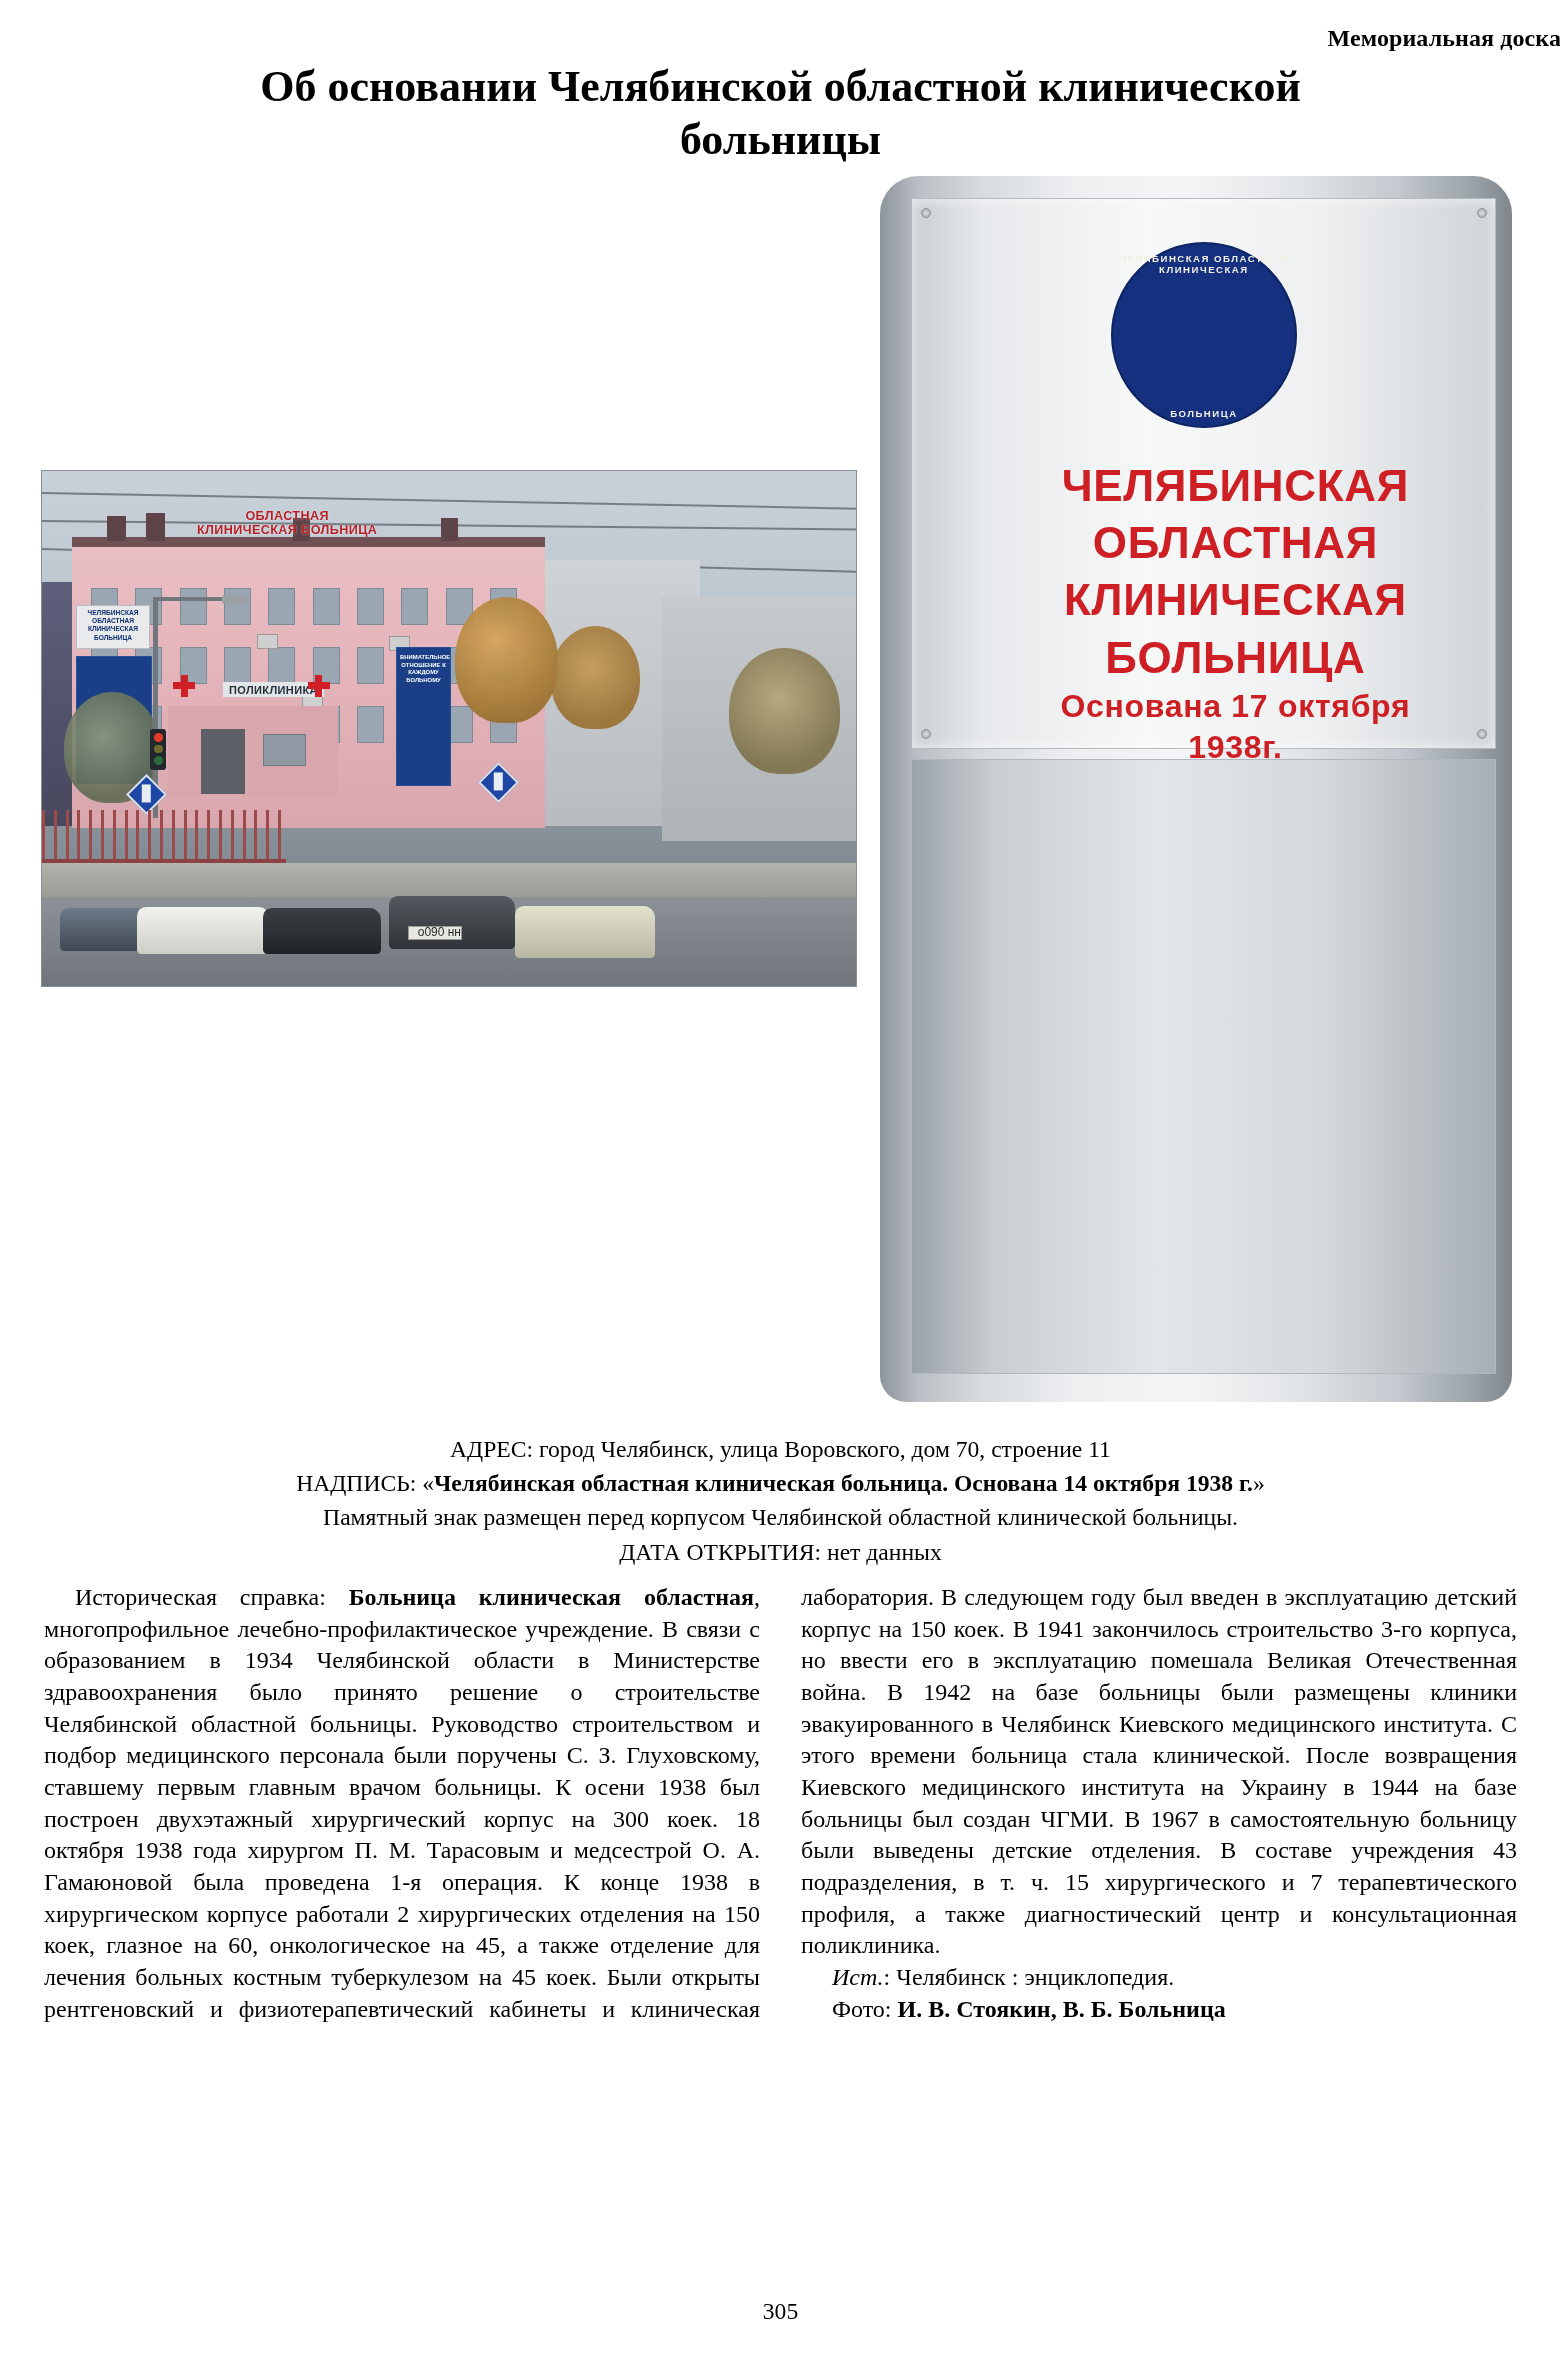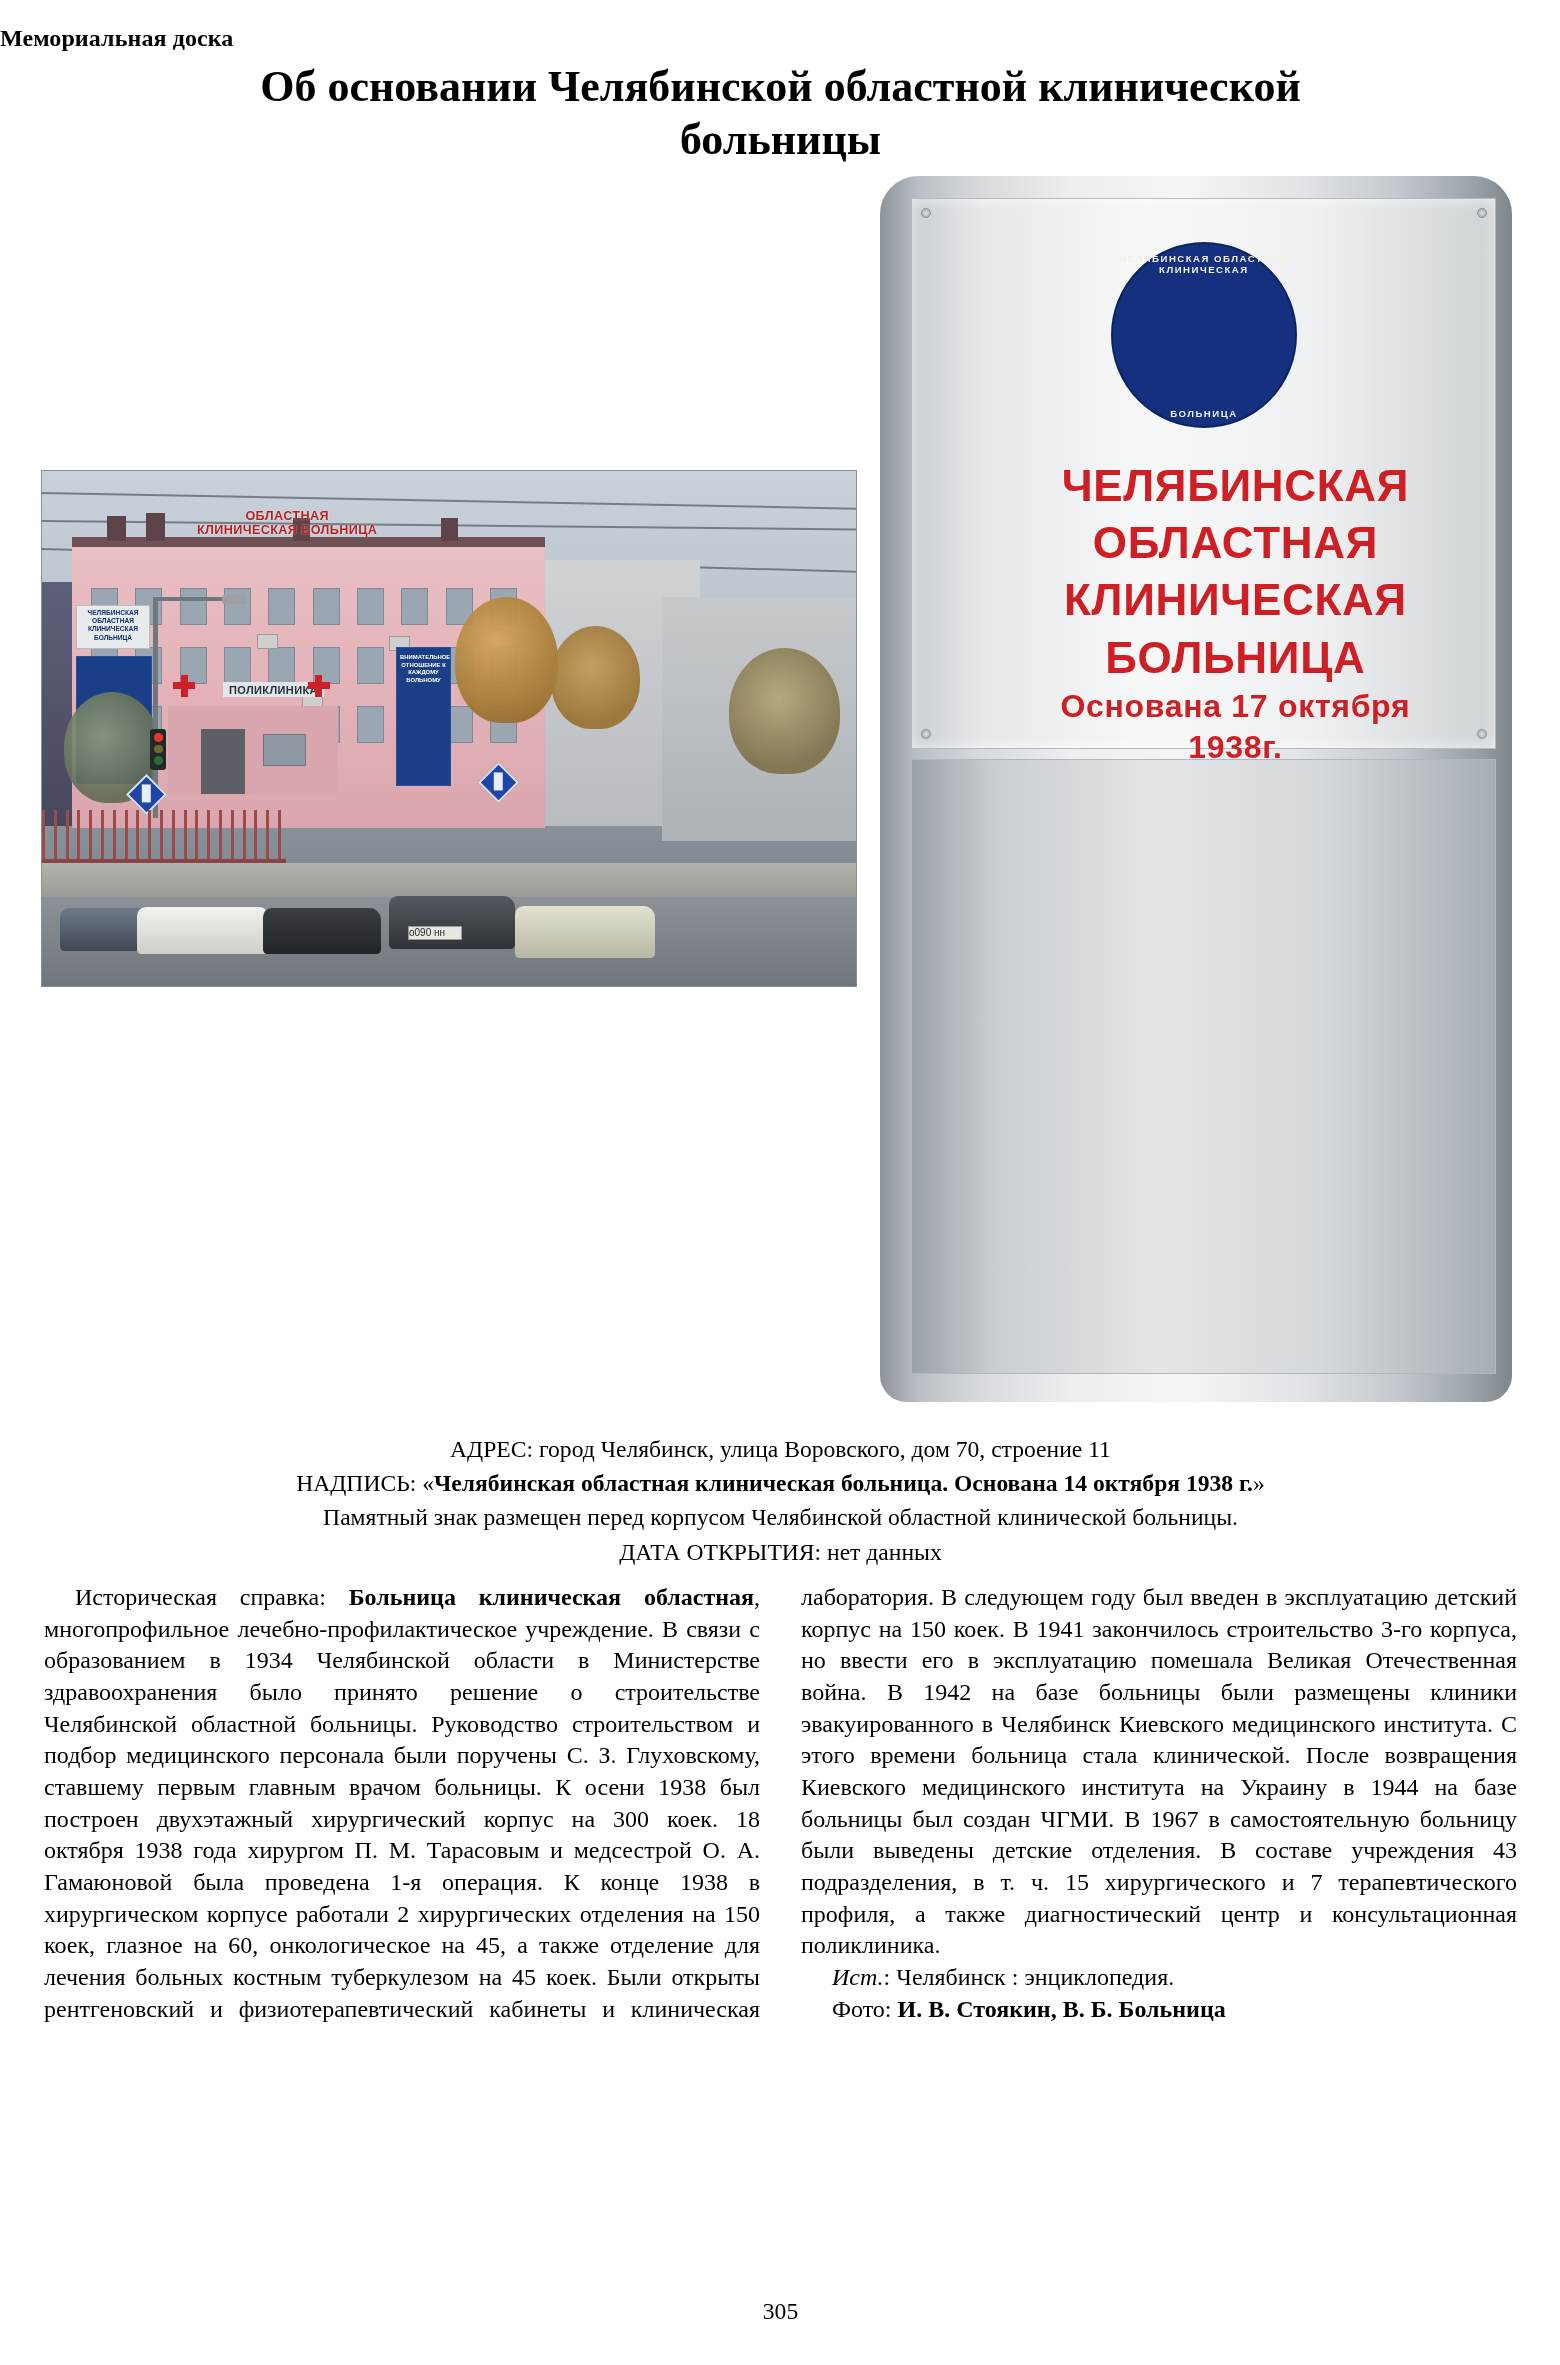--- a/index.html
+++ b/index.html
@@ -16,21 +16,21 @@
     overflow: hidden;
   }
   .page {
     position: absolute;
     left: 0; top: 0;
     width: 1561px;
     height: 2366px;
     padding: 0;
   }
   .header-kicker {
-    text-align: left;
+    text-align: right;
     font-family: "Liberation Serif", serif;
     font-weight: bold;
     font-size: 24px;
     letter-spacing: 0.1px;
     margin-top: 25px;
   }
   .header-title {
     text-align: center;
     font-family: "Liberation Serif", serif;
     font-weight: bold;
@@ -437,21 +437,21 @@
       <div class="cross-sign" style="left:442px;top:297px;"></div>
 
       <div class="fence"></div>
       <div class="sidewalk"></div>
       <div class="road"></div>
 
       <div class="car" style="left:17.7px;bottom:35px;width:111px;height:43px;background:linear-gradient(#6e7a88,#3f4853);"></div>
       <div class="car" style="left:95px;bottom:32px;width:133px;height:47px;background:linear-gradient(#f2f2ee,#cfcfc9);"></div>
       <div class="car" style="left:221px;bottom:32px;width:118px;height:46px;background:linear-gradient(#3b3f44,#212427);"></div>
       <div class="car" style="left:347px;bottom:37px;width:126px;height:53px;background:linear-gradient(#54595f,#2f3337);">
-        <div style="position:absolute;left:19px;bottom:8.9px;width:52px;height:11.8px;background:#e7e7e2;border:0.7px solid #9b9b96;color:#2a2a2a;font-family:'Liberation Sans',sans-serif;font-size:10px;text-align:left;line-height:11.8px;">о090 нн</div>
+        <div style="position:absolute;left:19px;bottom:8.9px;width:52px;height:11.8px;background:#e7e7e2;border:0.7px solid #9b9b96;color:#2a2a2a;font-family:'Liberation Sans',sans-serif;font-size:12px;text-align:right;line-height:11.8px;">о090 нн</div>
       </div>
       <div class="car" style="left:473px;bottom:28px;width:140px;height:52px;background:linear-gradient(#e2e2cf,#b7b7a3);"></div>
     </div>
 
     <div class="photo-sign">
       <div class="sign-body">
         <div class="sign-plate">
           <div class="screw" style="left:8.9px;top:8.9px;"></div>
           <div class="screw" style="right:8.9px;top:8.9px;"></div>
           <div class="screw" style="left:8.9px;bottom:8.9px;"></div>

